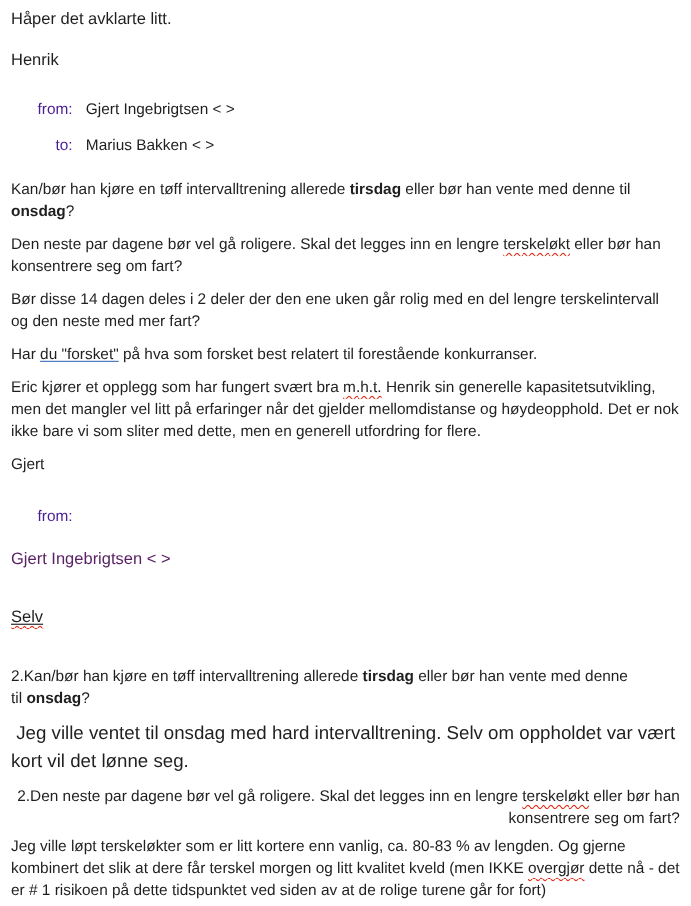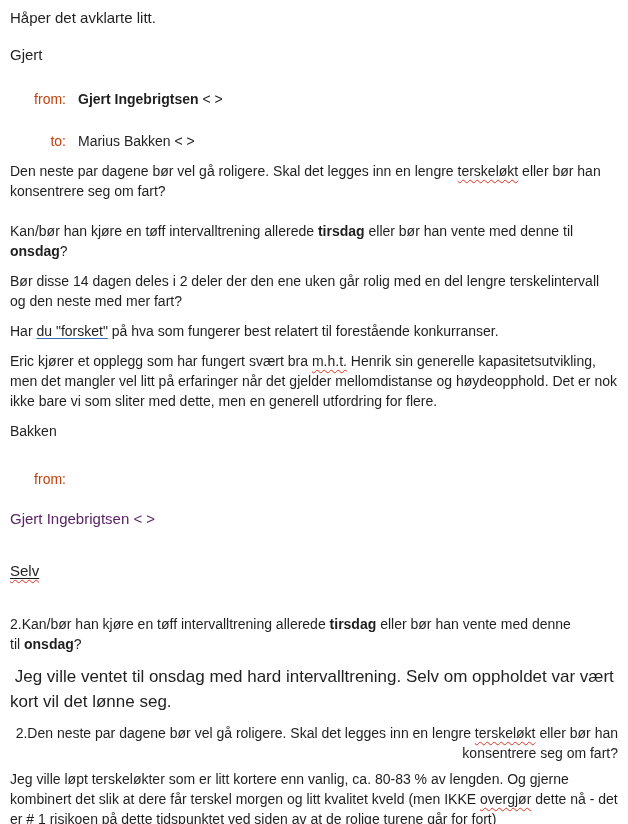--- a/index.html
+++ b/index.html
@@ -10,26 +10,26 @@
     -webkit-font-smoothing: antialiased;
   }
   .page { padding: 8px 10px 0 10px; box-sizing: border-box; width: 628px; height: 760px; }
 
   .para { margin: 10px 0 0 0; font-size: 14px; line-height: 20px; white-space: pre-wrap; }
   .intro-line { margin: 0; font-size: 15px; line-height: 20px; }
   .intro-sig { margin: 17px 0 0 0; font-size: 15px; line-height: 20px; }
 
   .hdr { margin: 24px 0 0 0; }
   .hdr2 { margin: 28px 0 0 0; }
-  .hdr-row { display: flex; align-items: flex-start; margin-top: 22px; }
+  .hdr-row { display: flex; align-items: flex-start; margin-top: 12px; }
   .hdr-row:first-child { margin-top: 0; }
-  .hdr-label { width: 56px; text-align: right; color: #c2410c; font-size: 14px; line-height: 20px; flex: none; }
+  .hdr-label { width: 56px; text-align: right; color: #4c1d95; font-size: 14px; line-height: 20px; flex: none; }
   .hdr-val { margin-left: 12px; font-size: 14px; line-height: 20px; }
   .hdr-val-narrow { max-width: 92px; }
-  .hdr-name-bold { font-weight: bold; text-align: right; }
+  .hdr-name-bold { font-weight: normal; text-align: right; }
   .hdr-addr { font-weight: normal; }
 
   .first-para { margin-top: 20px; }
   .sig-para { margin-top: 10px; }
 
   .link-line { margin: 20px 0 0 0; font-size: 15px; line-height: 20px; }
   .link-purple { color: #5b2366; cursor: pointer; }
 
   .greeting-line { margin: 32px 0 0 0; font-size: 15px; line-height: 20px; }
   .u { text-decoration: underline solid #1a1a1a 1px; text-underline-offset: 2px; }
@@ -42,39 +42,39 @@
   .big-para { margin-top: 10px; font-size: 17px; line-height: 25px; }
   .q2-para { margin-top: 9px; text-align: right; }
   .a2-para { margin-top: 6px; }
 </style>
 </head>
 <body>
 
 <div class="page">
 
   <p class="intro-line">Håper det avklarte litt.</p>
-  <p class="intro-sig">Gjert</p>
+  <p class="intro-sig">Henrik</p>
 
   <div class="hdr">
     <div class="hdr-row">
       <span class="hdr-label">from:</span>
       <span class="hdr-val"><span class="hdr-name-bold">Gjert Ingebrigtsen</span> <span class="hdr-addr">&lt; &gt;</span></span>
     </div>
     <div class="hdr-row">
       <span class="hdr-label">to:</span>
       <span class="hdr-val"><span>Marius Bakken</span> <span class="hdr-addr">&lt; &gt;</span></span>
     </div>
   </div>
 
+  <p class="para first-para"><span>Kan/bør han kjøre en tøff intervalltrening allerede </span><span class="b">tirsdag</span><span> eller bør han vente med denne til </span><span class="b">onsdag</span><span>?</span></p>
   <p class="para"><span>Den neste par dagene bør vel gå roligere. Skal det legges inn en lengre </span><span class="sq">terskeløkt</span><span> eller bør han konsentrere seg om fart?</span></p>
-  <p class="para first-para"><span>Kan/bør han kjøre en tøff intervalltrening allerede </span><span class="b">tirsdag</span><span> eller bør han vente med denne til </span><span class="b">onsdag</span><span>?</span></p>
   <p class="para"><span>Bør disse 14 dagen deles i 2 deler der den ene uken går rolig med en del lengre terskelintervall og den neste med mer fart?</span></p>
-  <p class="para"><span>Har </span><span class="lu">du "forsket"</span><span> på hva som fungerer best relatert til forestående konkurranser.</span></p>
+  <p class="para"><span>Har </span><span class="lu">du "forsket"</span><span> på hva som forsket best relatert til forestående konkurranser.</span></p>
   <p class="para"><span>Eric kjører et opplegg som har fungert svært bra </span><span class="sq">m.h.t.</span><span> Henrik sin generelle kapasitetsutvikling, men det mangler vel litt på erfaringer når det gjelder mellomdistanse og høydeopphold. Det er nok ikke bare vi som sliter med dette, men en generell utfordring for flere.</span></p>
-  <p class="para sig-para">Bakken</p>
+  <p class="para sig-para">Gjert</p>
 
   <div class="hdr hdr2">
     <div class="hdr-row">
       <span class="hdr-label">from:</span>
     </div>
   </div>
 
   <p class="link-line"><span class="link-purple">Gjert Ingebrigtsen &lt; &gt;</span></p>
 
   <p class="greeting-line"><span class="u"><span class="sq">Selv</span></span></p>

